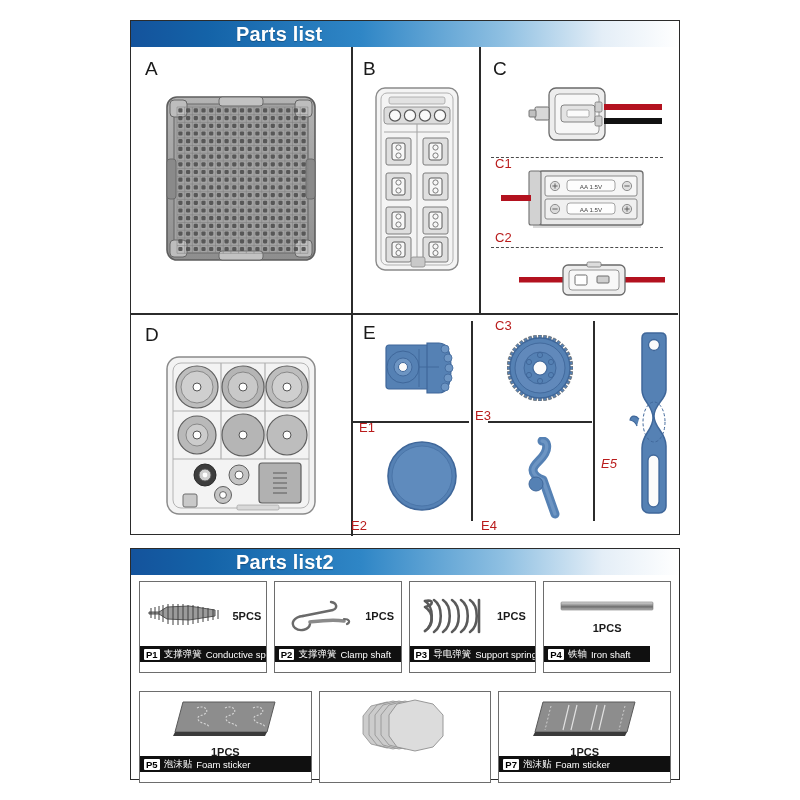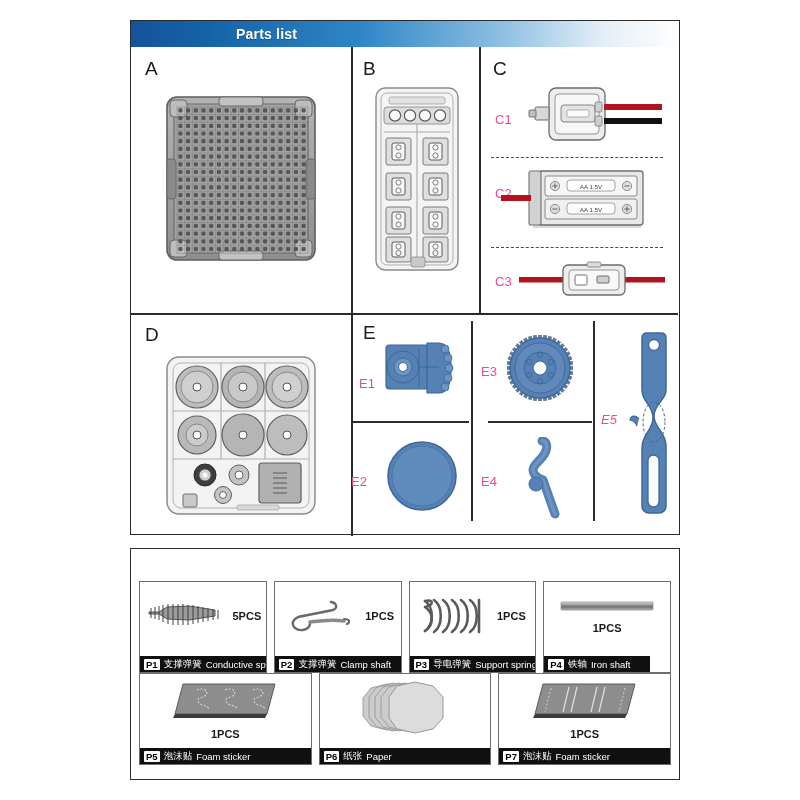--- a/index.html
+++ b/index.html
@@ -25,21 +25,21 @@
   
   .title-bar{
     position:relative;
     height:26px;
     background:linear-gradient(to right,#14539c 0%,#1463a8 14%,#2f86c6 42%,#8fc0e2 68%,#e4eef7 86%,#ffffff 100%);
     display:flex;align-items:center;
     box-sizing:border-box;
   }
   .title-bar .title-text{
     color:#ffffff;
-    font-size:14px;
+    font-size:20px;
     font-weight:bold;
     letter-spacing:.2px;
     margin-left:105px;
     text-shadow:0 1px 1px rgba(0,0,0,.25);
     white-space:nowrap;
   }
 
   
   .grid1{position:absolute;left:0;top:26px;right:0;bottom:0;}
   .cell{position:absolute;box-sizing:border-box;}
@@ -52,48 +52,49 @@
   }
   .vline{position:absolute;width:1.5px;background:#2b2b2b;}
   .hline{position:absolute;height:1.5px;background:#2b2b2b;}
 
   
   .subline{position:absolute;background:#2b2b2b;}
 
   .sub-label{
     position:absolute;
     font-size:13px;
-    color:#ec4899;
+    color:#b91c1c;
     line-height:1;
+    margin-top:44px;
   }
   .dashline{
     position:absolute;
     height:0;
     border-top:1.6px dashed #4a4a4a;
   }
 
   
   .grid2{position:absolute;left:0;top:26px;right:0;bottom:0;padding:6px 8px;box-sizing:border-box;}
-  .p-row{display:flex;gap:7px;margin-bottom:0;}
+  .p-row{display:flex;gap:7px;margin-bottom:18px;}
   .p-cell{
     position:relative;
     border:1.2px solid #6d6d6d;
     background:#fff;
     box-sizing:border-box;
     height:92px;
     flex:1;
     overflow:hidden;
   }
   .p-art{position:absolute;left:0;right:0;top:0;bottom:22px;display:flex;align-items:center;justify-content:center;}
   .p-art.col{flex-direction:column;}
   .pcs{
     font-size:11px;font-weight:bold;color:#1a1a1a;white-space:nowrap;
   }
   .p-tag{
-    position:absolute;left:0;bottom:0;height:16px;
+    position:absolute;left:0;bottom:10px;height:16px;
     background:#101010;display:flex;align-items:center;
     padding:0 4px;box-sizing:border-box;gap:4px;
     width:100%;
   }
   .p-tag.narrow{width:84%;}
   .p-code{
     background:#fff;color:#000;font-size:9.5px;font-weight:bold;
     padding:0 2px;line-height:11px;border-radius:1px;
   }
   .p-cn{color:#fff;font-size:9.5px;white-space:nowrap;}
@@ -908,21 +909,21 @@
         </div>
 
         <span class="sub-label" style="left:0;top:162px;">E2</span>
         <div style="position:absolute;left:34px;top:126px;">
           <svg width="74" height="74" viewBox="0 0 74 74">
             <circle cx="37" cy="37" r="34" fill="#5581b4" stroke="#3f679a" stroke-width="1.6"></circle>
             <circle cx="37" cy="37" r="30" fill="#5f8bbd" stroke="#4873a6" stroke-width="0.9"></circle>
           </svg>
         </div>
 
-        <span class="sub-label" style="left:130px;top:52px;">E3</span>
+        <span class="sub-label" style="left:124px;top:52px;">E3</span>
         <div style="position:absolute;left:156px;top:22px;">
           <svg width="66" height="66" viewBox="0 0 66 66">
             <g fill="#5581b4" stroke="#5f5f5f" stroke-width="0.6">
                 <rect x="31.50" y="0.00" width="3" height="3.00" transform="rotate(0 33 33)"></rect>
                 <rect x="31.50" y="0.00" width="3" height="3.00" transform="rotate(9 33 33)"></rect>
                 <rect x="31.50" y="0.00" width="3" height="3.00" transform="rotate(18 33 33)"></rect>
                 <rect x="31.50" y="0.00" width="3" height="3.00" transform="rotate(27 33 33)"></rect>
                 <rect x="31.50" y="0.00" width="3" height="3.00" transform="rotate(36 33 33)"></rect>
                 <rect x="31.50" y="0.00" width="3" height="3.00" transform="rotate(45 33 33)"></rect>
                 <rect x="31.50" y="0.00" width="3" height="3.00" transform="rotate(54 33 33)"></rect>
@@ -993,20 +994,23 @@
             <path d="M10 92c-3-4-8-4-9 1 4 1 6 3 7 6" fill="#5581b4" stroke="#3f679a" stroke-width="1.2"></path>
             <ellipse cx="25" cy="95" rx="11" ry="20" fill="none" stroke="#41689b" stroke-width="1" stroke-dasharray="3 2"></ellipse>
           </svg>
         </div>
       </div>
 
     </div>
   </div>
 
   <div class="panel" id="panel-2">
+    <div class="title-bar">
+      <span class="title-text">Parts list2</span>
+    </div>
 
     <div class="grid2">
 
       <div class="p-row">
 
         <div class="p-cell">
           <div class="p-art">
             <svg width="78" height="34" viewBox="0 0 78 34">
               <path d="M4 13h10l8-5 22-1 26 4v6l-26 4-22-1-8-5H4z" fill="#9b9b9b" stroke="#555" stroke-width="1"></path>
               <g stroke="#3f3f3f" stroke-width="1">
@@ -1108,25 +1112,20 @@
             <svg width="104" height="56" viewBox="0 0 104 56">
               <g fill="#cccccc" stroke="#8f8f8f" stroke-width="0.8">
                 <polygon points="10,18 18,8 34,4 50,8 58,18 58,36 50,46 34,50 18,46 10,36"></polygon>
                 <polygon points="16,17 24,7 40,3 56,7 64,17 64,37 56,47 40,51 24,47 16,37"></polygon>
                 <polygon points="22,17 30,7 46,3 62,7 70,17 70,37 62,47 46,51 30,47 22,37"></polygon>
                 <polygon points="28,17 36,7 52,3 68,7 76,17 76,37 68,47 52,51 36,47 28,37"></polygon>
               </g>
               <polygon points="36,17 44,6 62,2 80,6 90,17 90,38 80,49 62,53 44,49 36,38" fill="#dcdcdc" stroke="#8f8f8f" stroke-width="0.9"></polygon>
             </svg>
           </div>
-          <div class="p-tag">
-            <span class="p-code">P6</span>
-            <span class="p-cn">纸张</span>
-            <span class="p-en">Paper</span>
-          </div>
         </div>
 
         <div class="p-cell" style="flex:1.04;">
           <div class="p-art col">
             <svg width="112" height="48" viewBox="0 0 112 48">
               <path d="M14 8h92l-8 30H6z" fill="#8d8d8d" stroke="#5a5a5a" stroke-width="1"></path>
               <path d="M6 38h92l-2 4H4z" fill="#3a3a3a"></path>
               <g fill="none" stroke="#e0e0e0" stroke-width="1.2">
                 <path d="M40 11l-6 25M48 11l-6 25M68 11l-6 25M76 11l-6 25"></path>
               </g>

